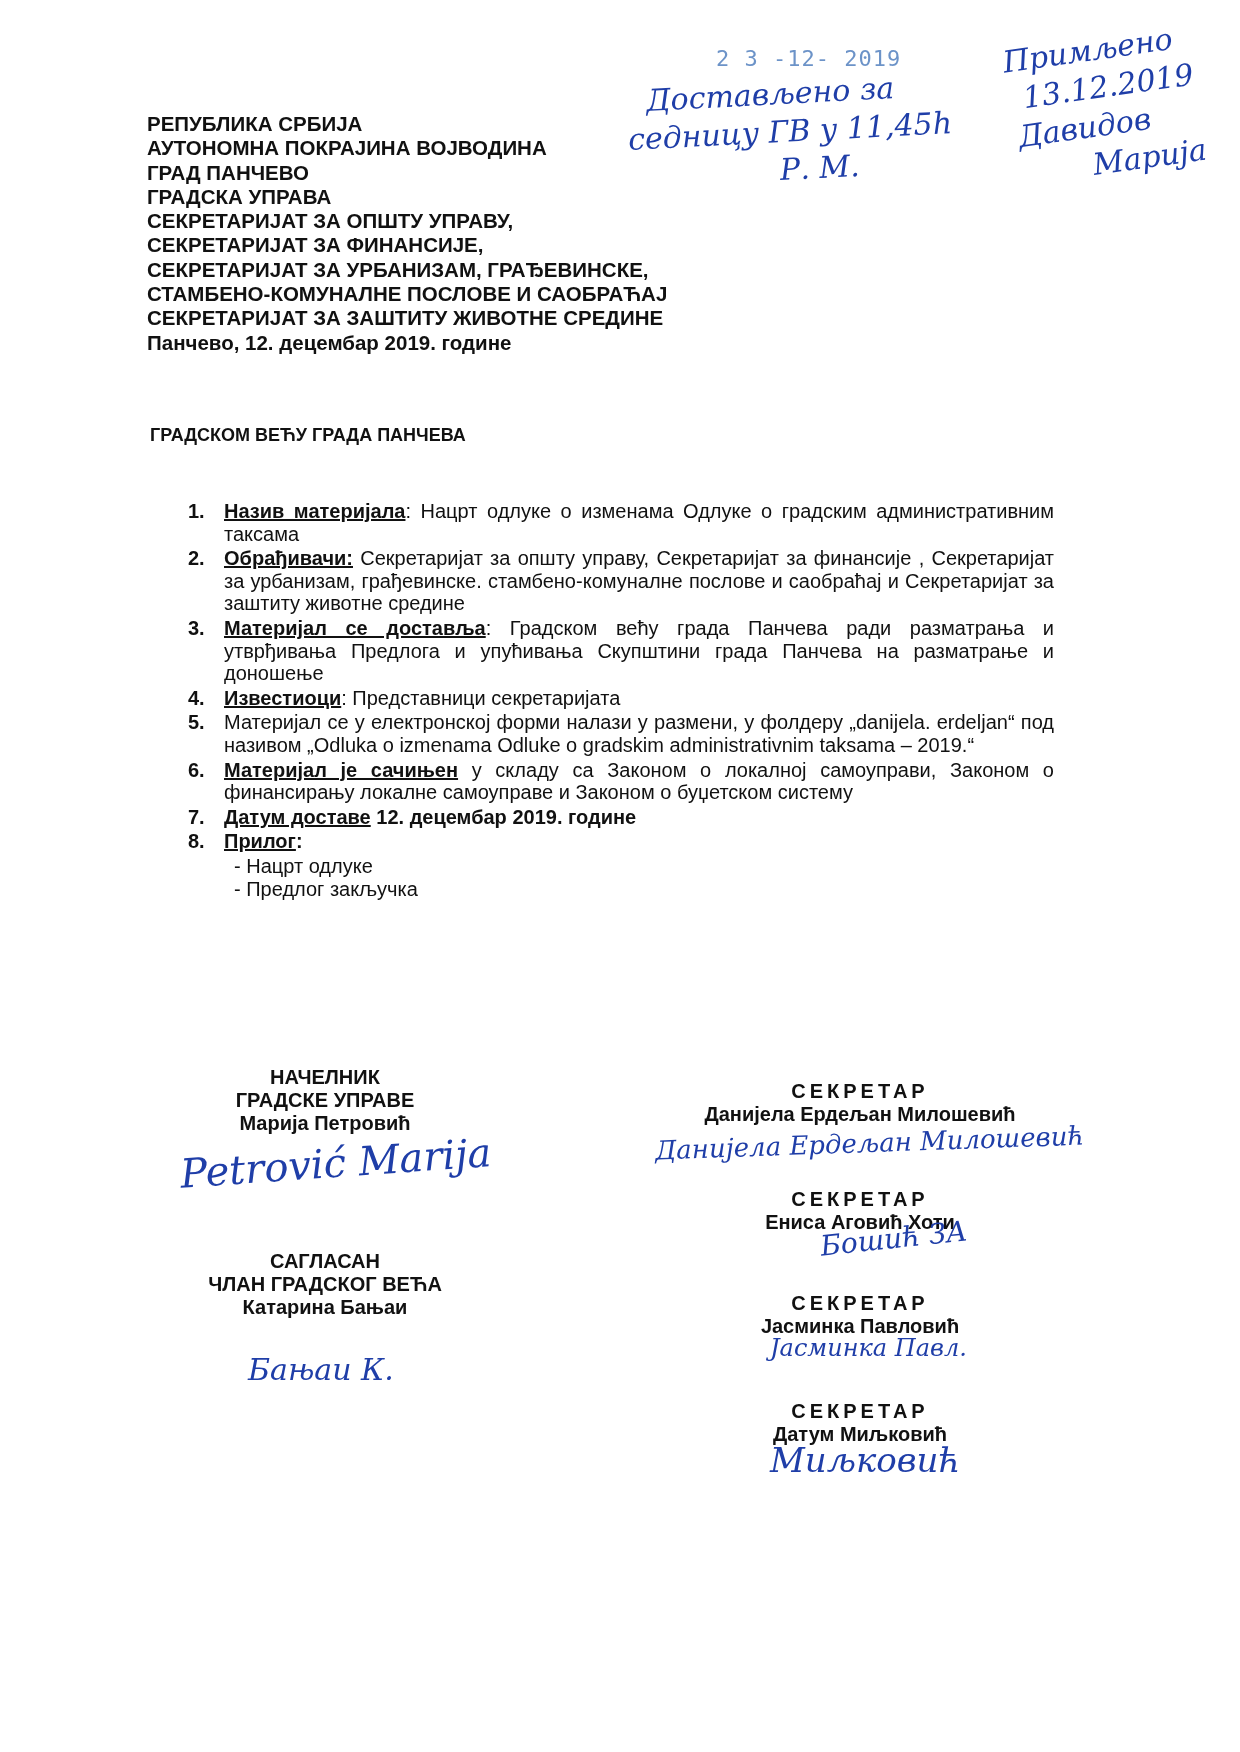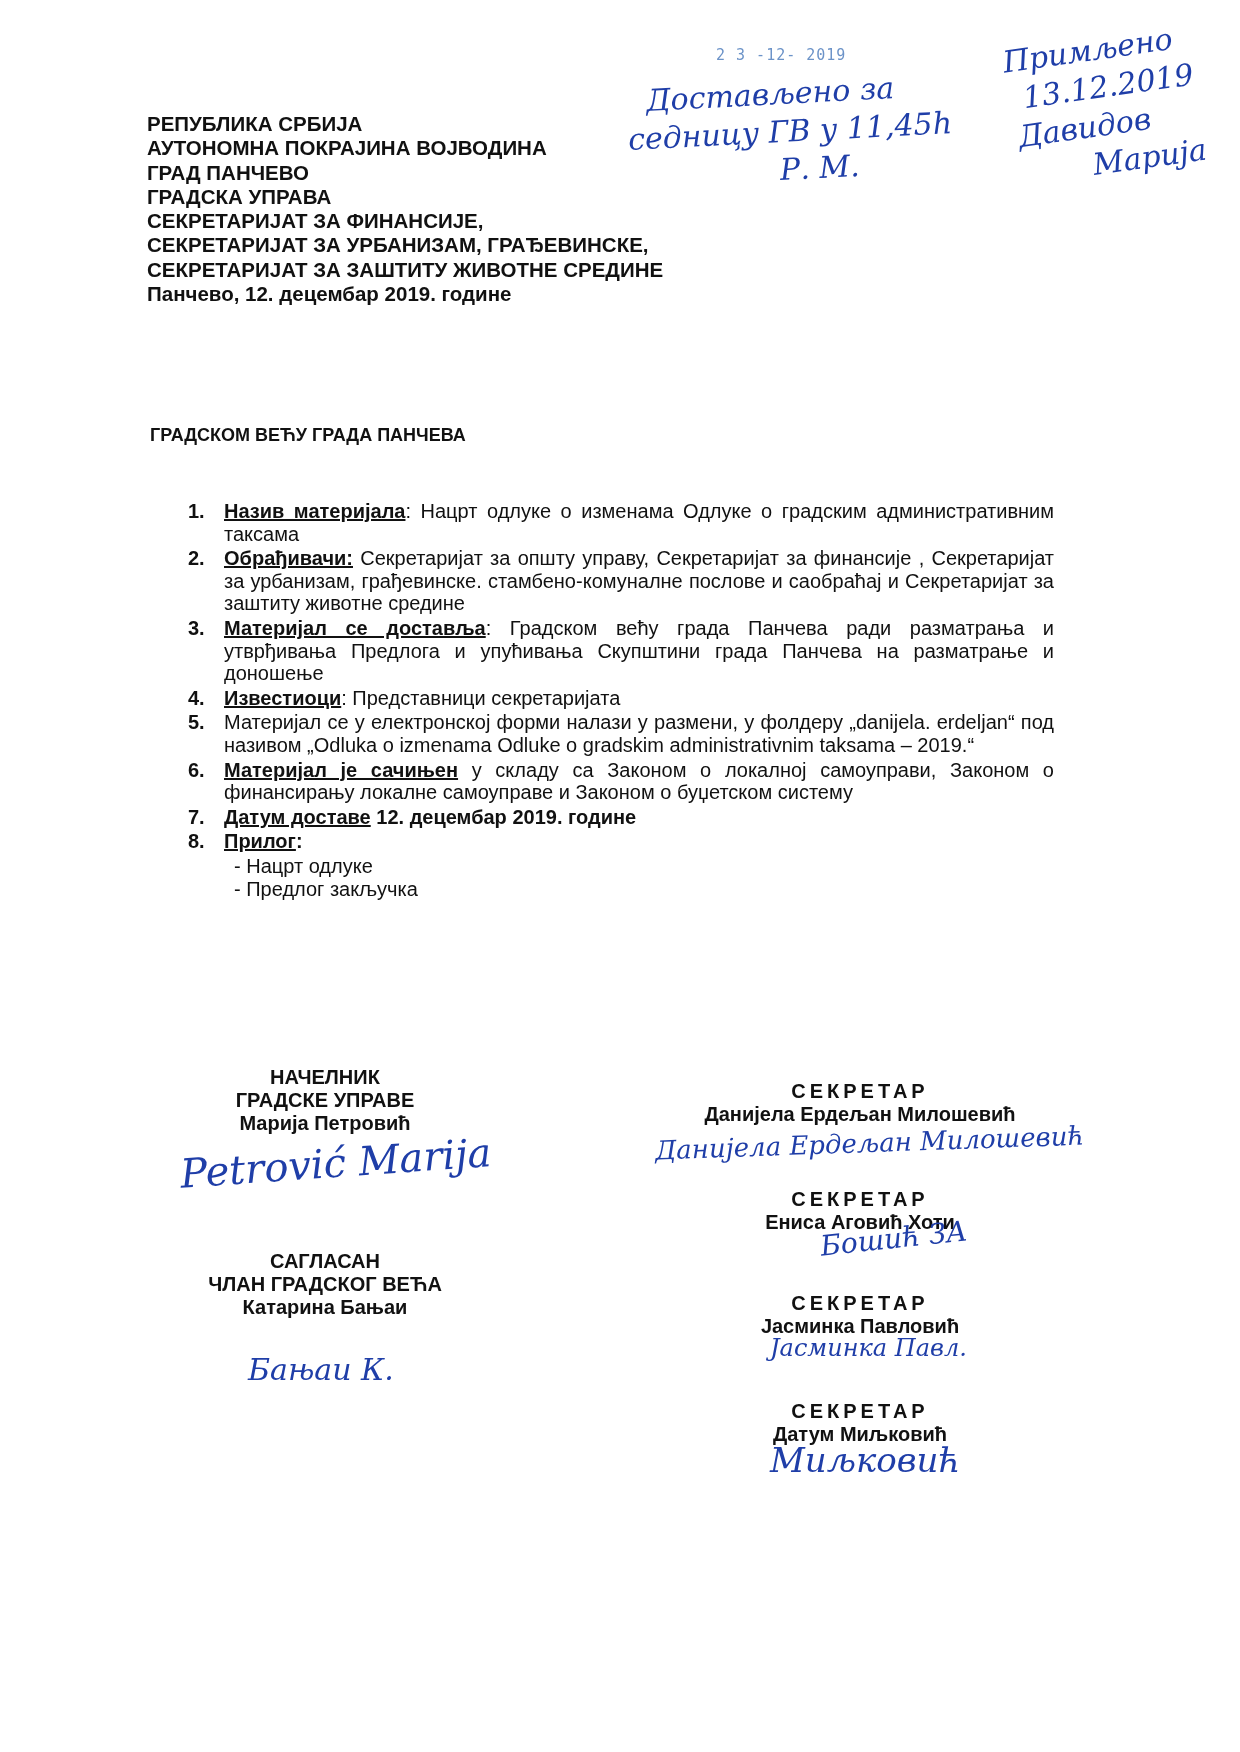--- a/index.html
+++ b/index.html
@@ -13,32 +13,34 @@
     .item { display: flex; margin-bottom: 2px; }
     .num { width: 36px; flex: none; font-weight: bold; }
     .body { flex: 1; text-align: justify; }
     .u { font-weight: bold; text-decoration: underline; margin-top: 16px; }
     .b { font-weight: bold; }
     .sub { padding-left: 46px; }
     .sub div { margin: 0; }
     .sig { text-align: center; font-weight: bold; font-size: 20px; line-height: 23px; }
     .spaced { letter-spacing: 4px; }
     .hand { font-family: "DejaVu Serif", serif; font-style: italic; color: #1f3ea8; }
-    .stamp { color: #6c93c8; font-family: "DejaVu Sans Mono", monospace; font-size: 15px; letter-spacing: 1px; }
+    .stamp { color: #6c93c8; font-family: "DejaVu Sans Mono", monospace; font-size: 22px; letter-spacing: 1px; }
   </style>
 </head>
 <body>
 
 <div class="abs hdr">
   <div>РЕПУБЛИКА СРБИЈА</div>
   <div>АУТОНОМНА ПОКРАЈИНА ВОЈВОДИНА</div>
   <div>ГРАД  ПАНЧЕВО</div>
   <div>ГРАДСКА УПРАВА</div>
+  <div>СЕКРЕТАРИЈАТ ЗА ОПШТУ УПРАВУ,</div>
   <div>СЕКРЕТАРИЈАТ ЗА ФИНАНСИЈЕ,</div>
   <div>СЕКРЕТАРИЈАТ ЗА УРБАНИЗАМ, ГРАЂЕВИНСКЕ,</div>
+  <div>СТАМБЕНО-КОМУНАЛНЕ ПОСЛОВЕ  И САОБРАЋАЈ</div>
   <div>СЕКРЕТАРИЈАТ ЗА ЗАШТИТУ ЖИВОТНЕ СРЕДИНЕ</div>
   <div>Панчево, 12. децембар 2019. године</div>
 </div>
 
 <div class="abs stamp" style="left:716px; top:46px;">2 3 -12- 2019</div>
 <div class="abs hand" style="left:648px; top:74px; font-size:30px; line-height:38px; transform:rotate(-3deg);">
   <div style="padding-left:0px;">Достављено за</div>
   <div style="margin-left:-20px;">седницу ГВ у 11,45h</div>
   <div style="padding-left:130px;">Р. М.</div>
 </div>

